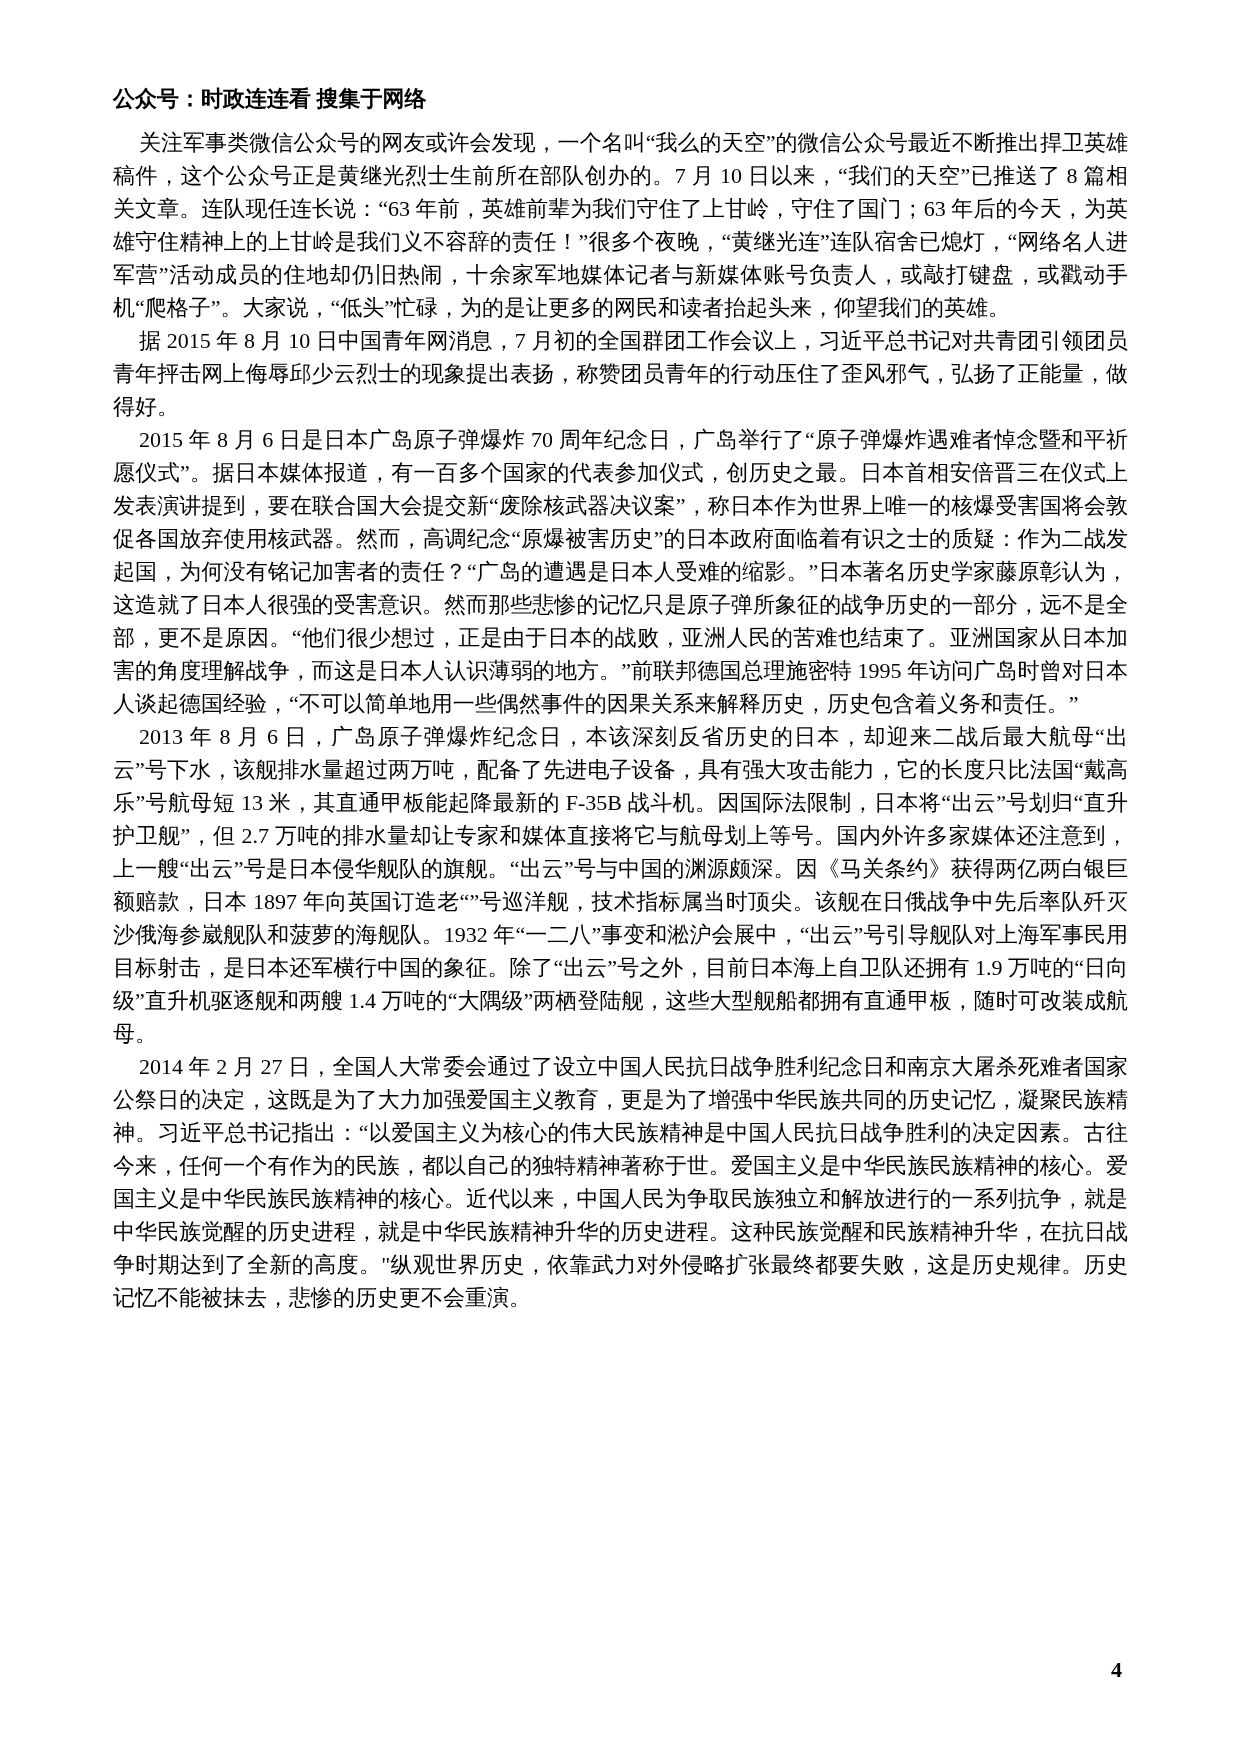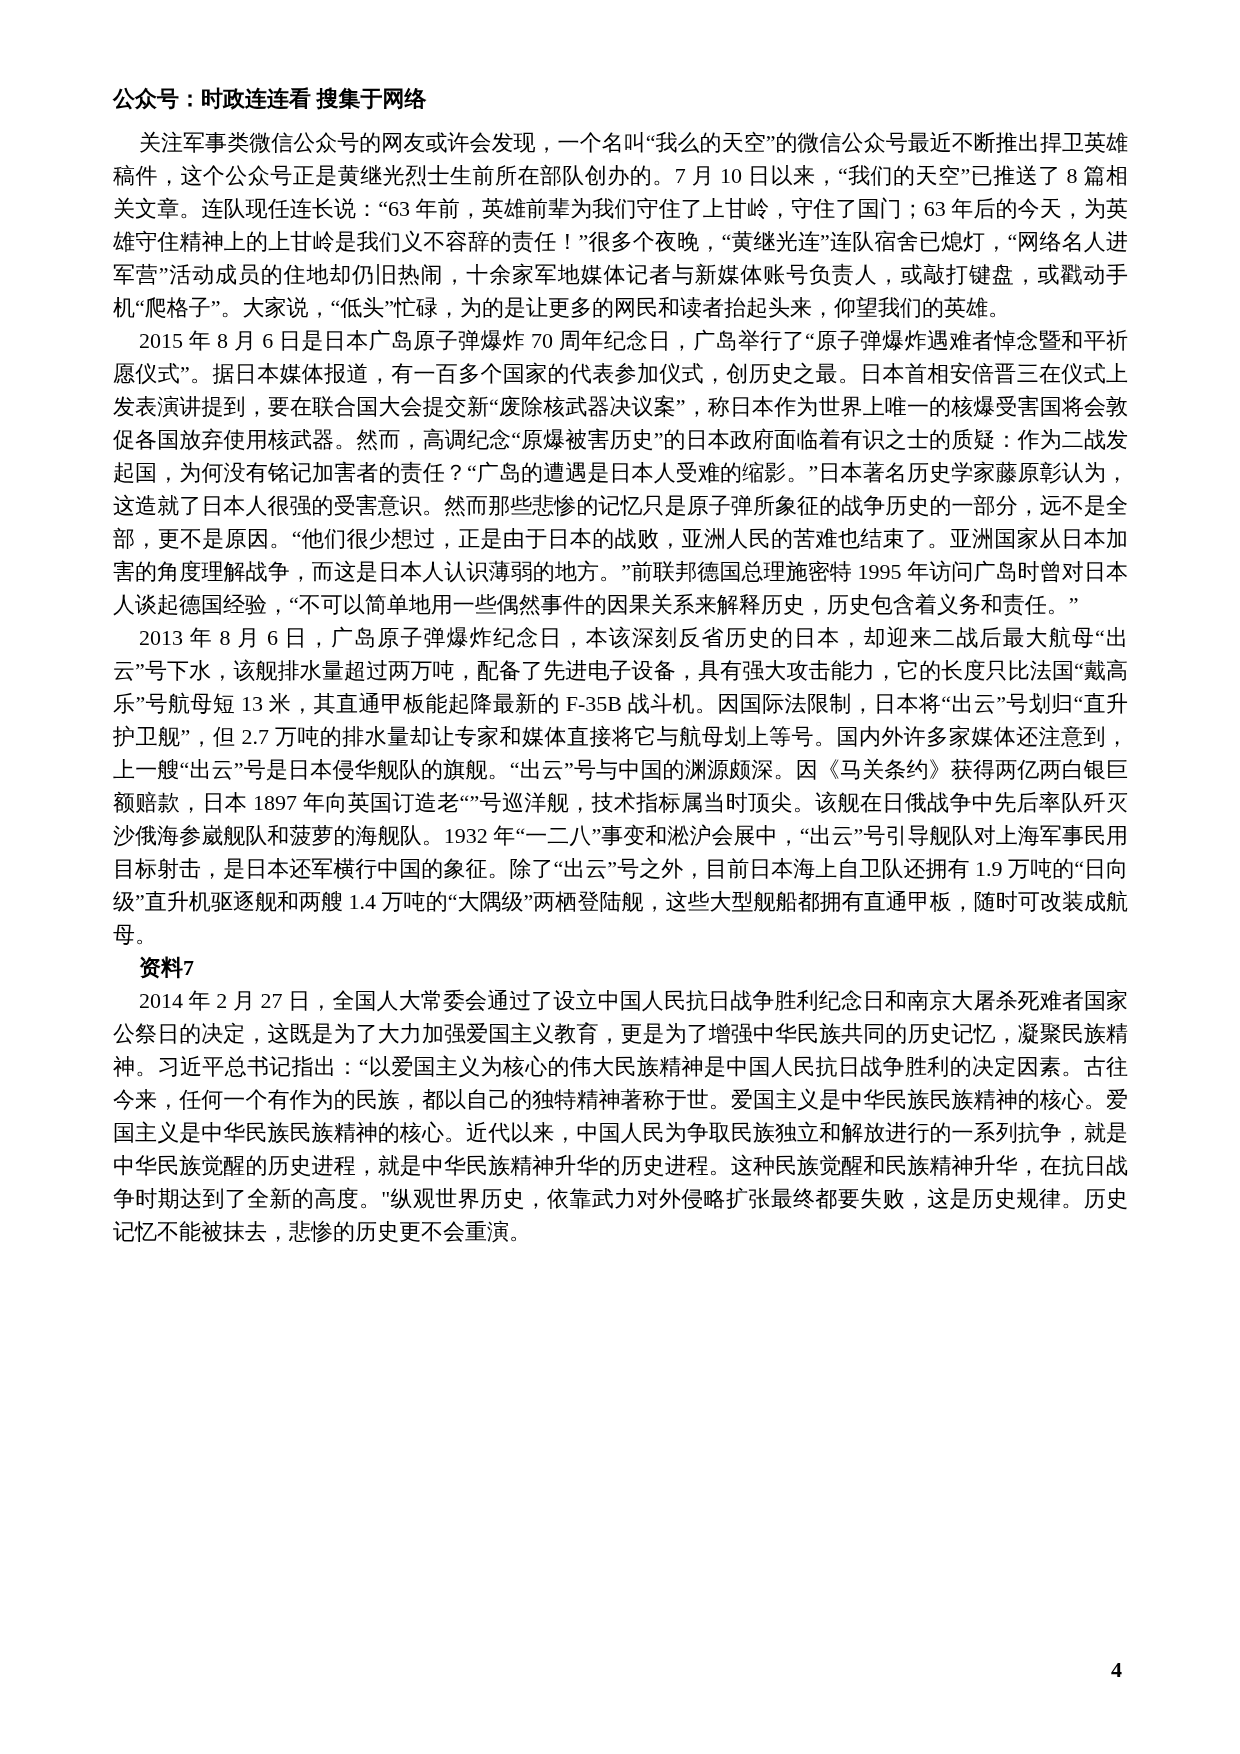--- a/index.html
+++ b/index.html
@@ -52,26 +52,26 @@
 </head>
 <body>
 
 <div class="page">
 
   <p class="doc-header">公众号：时政连连看 搜集于网络</p>
 
 
   <p class="para indent">关注军事类微信公众号的网友或许会发现，一个名叫“我么的天空”的微信公众号最近不断推出捍卫英雄稿件，这个公众号正是黄继光烈士生前所在部队创办的。7 月 10 日以来，“我们的天空”已推送了 8 篇相关文章。连队现任连长说：“63 年前，英雄前辈为我们守住了上甘岭，守住了国门；63 年后的今天，为英雄守住精神上的上甘岭是我们义不容辞的责任！”很多个夜晚，“黄继光连”连队宿舍已熄灯，“网络名人进军营”活动成员的住地却仍旧热闹，十余家军地媒体记者与新媒体账号负责人，或敲打键盘，或戳动手机“爬格子”。大家说，“低头”忙碌，为的是让更多的网民和读者抬起头来，仰望我们的英雄。</p>
 
+  <p class="para indent">据 2015 年 8 月 10 日中国青年网消息，7 月初的全国群团工作会议上，习近平总书记对共青团引领团员青年抨击网上侮辱邱少云烈士的现象提出表扬，称赞团员青年的行动压住了歪风邪气，弘扬了正能量，做得好。</p>
 
 
   <p class="para indent">2015 年 8 月 6 日是日本广岛原子弹爆炸 70 周年纪念日，广岛举行了“原子弹爆炸遇难者悼念暨和平祈愿仪式”。据日本媒体报道，有一百多个国家的代表参加仪式，创历史之最。日本首相安倍晋三在仪式上发表演讲提到，要在联合国大会提交新“废除核武器决议案”，称日本作为世界上唯一的核爆受害国将会敦促各国放弃使用核武器。然而，高调纪念“原爆被害历史”的日本政府面临着有识之士的质疑：作为二战发起国，为何没有铭记加害者的责任？“广岛的遭遇是日本人受难的缩影。”日本著名历史学家藤原彰认为，这造就了日本人很强的受害意识。然而那些悲惨的记忆只是原子弹所象征的战争历史的一部分，远不是全部，更不是原因。“他们很少想过，正是由于日本的战败，亚洲人民的苦难也结束了。亚洲国家从日本加害的角度理解战争，而这是日本人认识薄弱的地方。”前联邦德国总理施密特 1995 年访问广岛时曾对日本人谈起德国经验，“不可以简单地用一些偶然事件的因果关系来解释历史，历史包含着义务和责任。”</p>
 
   <p class="para indent">2013 年 8 月 6 日，广岛原子弹爆炸纪念日，本该深刻反省历史的日本，却迎来二战后最大航母“出云”号下水，该舰排水量超过两万吨，配备了先进电子设备，具有强大攻击能力，它的长度只比法国“戴高乐”号航母短 13 米，其直通甲板能起降最新的 F-35B 战斗机。因国际法限制，日本将“出云”号划归“直升护卫舰”，但 2.7 万吨的排水量却让专家和媒体直接将它与航母划上等号。国内外许多家媒体还注意到，上一艘“出云”号是日本侵华舰队的旗舰。“出云”号与中国的渊源颇深。因《马关条约》获得两亿两白银巨额赔款，日本 1897 年向英国订造老“”号巡洋舰，技术指标属当时顶尖。该舰在日俄战争中先后率队歼灭沙俄海参崴舰队和菠萝的海舰队。1932 年“一二八”事变和淞沪会展中，“出云”号引导舰队对上海军事民用目标射击，是日本还军横行中国的象征。除了“出云”号之外，目前日本海上自卫队还拥有 1.9 万吨的“日向级”直升机驱逐舰和两艘 1.4 万吨的“大隅级”两栖登陆舰，这些大型舰船都拥有直通甲板，随时可改装成航母。</p>
 
 
-  <p class="section-heading">资料7</p>
 
   <p class="para indent">2014 年 2 月 27 日，全国人大常委会通过了设立中国人民抗日战争胜利纪念日和南京大屠杀死难者国家公祭日的决定，这既是为了大力加强爱国主义教育，更是为了增强中华民族共同的历史记忆，凝聚民族精神。习近平总书记指出：“以爱国主义为核心的伟大民族精神是中国人民抗日战争胜利的决定因素。古往今来，任何一个有作为的民族，都以自己的独特精神著称于世。爱国主义是中华民族民族精神的核心。爱国主义是中华民族民族精神的核心。近代以来，中国人民为争取民族独立和解放进行的一系列抗争，就是中华民族觉醒的历史进程，就是中华民族精神升华的历史进程。这种民族觉醒和民族精神升华，在抗日战争时期达到了全新的高度。"纵观世界历史，依靠武力对外侵略扩张最终都要失败，这是历史规律。历史记忆不能被抹去，悲惨的历史更不会重演。</p>
 
   <div class="page-number">4</div>
 
 </div>
 
 </body></html>

